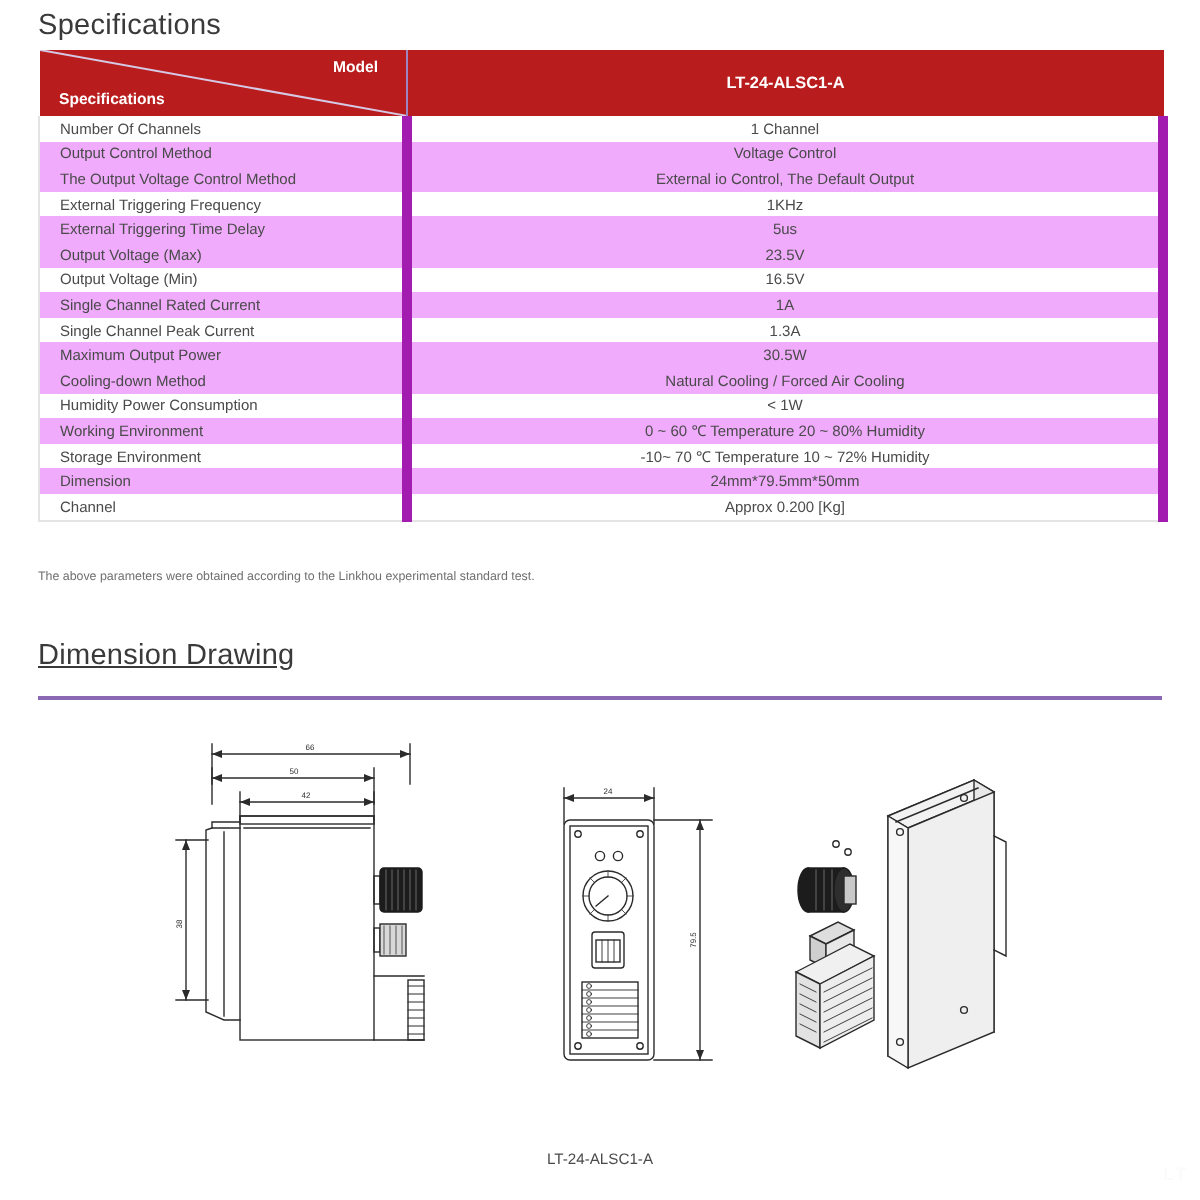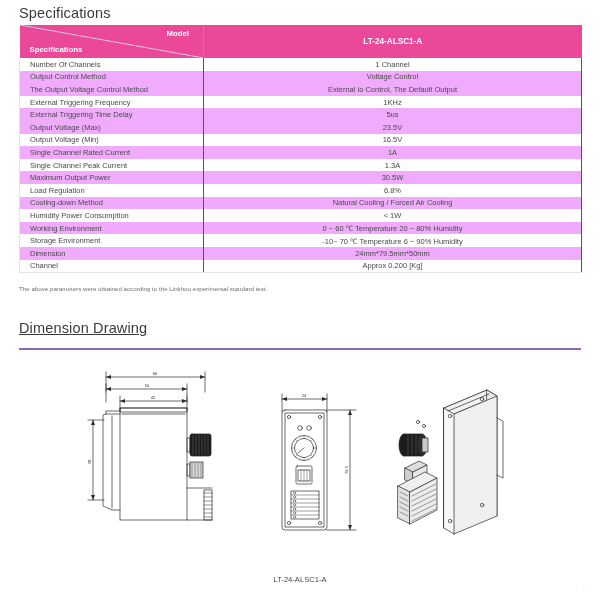--- a/index.html
+++ b/index.html
@@ -44,21 +44,21 @@
     top: 25px;
     width: 562px;
     border-collapse: collapse;
     table-layout: fixed;
     font-size: 7.6px;
   }
   #spec-table col.c1 { width: 184px; }
   #spec-table col.c2 { width: 378px; }
 
   #spec-table thead th {
-    background: #ec4899;
+    background: #b91c1c;
     border: none;
     padding: 0;
     height: 33px;
     vertical-align: middle;
   }
   th.head-split {
     position: relative;
   }
   th.head-split .diag {
     position: absolute;
@@ -86,21 +86,21 @@
     font-size: 8.2px;
     font-weight: 700;
     text-align: center;
     border-left: 1px solid #9f86c0 !important;
   }
 
   #spec-table tbody td {
     height: 12.6px;
     padding: 0 0 0 10px;
     border-left: 1px solid #e4e4e4;
-    border-right: 1px solid #a21caf;
+    border-right: 5px solid #a21caf;
     border-bottom: none;
     color: #4a4a4a;
     font-size: 7.5px;
     white-space: nowrap;
     overflow: hidden;
   }
   #spec-table tbody td.val {
     text-align: center;
     padding: 0;
     border-left: 1px solid #dddddd;
@@ -203,39 +203,35 @@
         <td class="val">1A</td>
       </tr>
       <tr class="odd">
         <td>Single Channel Peak Current</td>
         <td class="val">1.3A</td>
       </tr>
       <tr class="even">
         <td>Maximum Output Power</td>
         <td class="val">30.5W</td>
       </tr>
-      <tr class="odd">
-        <td>Load Regulation</td>
-        <td class="val">6.8%</td>
-      </tr>
       <tr class="even">
         <td>Cooling-down Method</td>
         <td class="val">Natural Cooling / Forced Air Cooling</td>
       </tr>
       <tr class="odd">
         <td>Humidity Power Consumption</td>
         <td class="val">&lt; 1W</td>
       </tr>
       <tr class="even">
         <td>Working Environment</td>
         <td class="val">0 ~ 60 ℃ Temperature  20 ~ 80% Humidity</td>
       </tr>
       <tr class="odd">
         <td>Storage Environment</td>
-        <td class="val">-10~ 70 ℃ Temperature  6 ~ 90% Humidity</td>
+        <td class="val">-10~ 70 ℃ Temperature  10 ~ 72% Humidity</td>
       </tr>
       <tr class="even">
         <td>Dimension</td>
         <td class="val">24mm*79.5mm*50mm</td>
       </tr>
       <tr class="odd">
         <td>Channel</td>
         <td class="val">Approx 0.200 [Kg]</td>
       </tr>
     </tbody>

